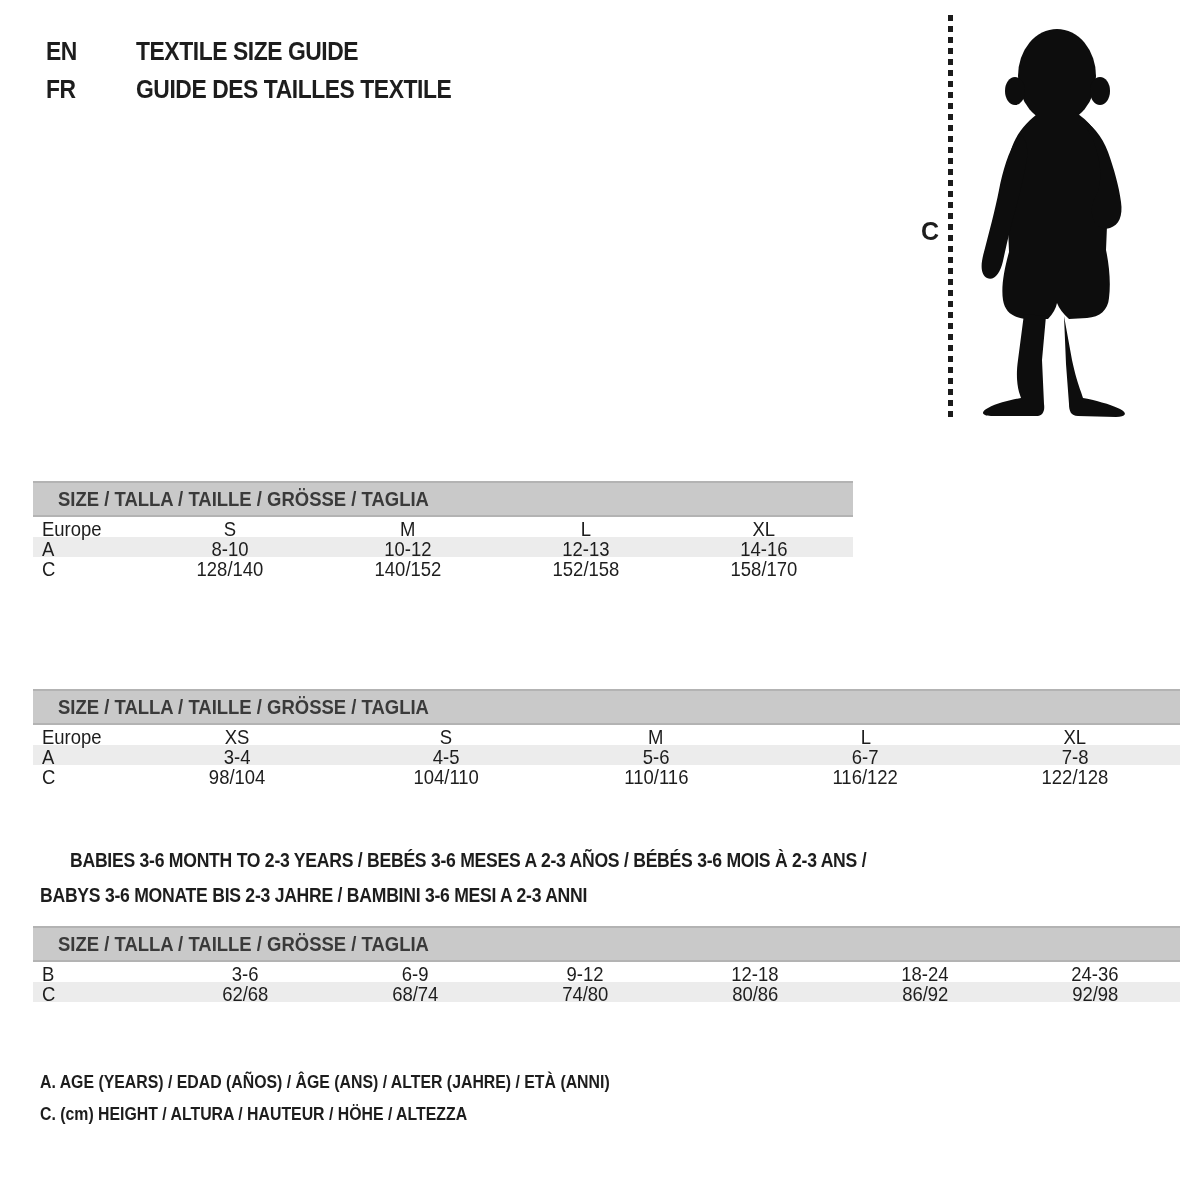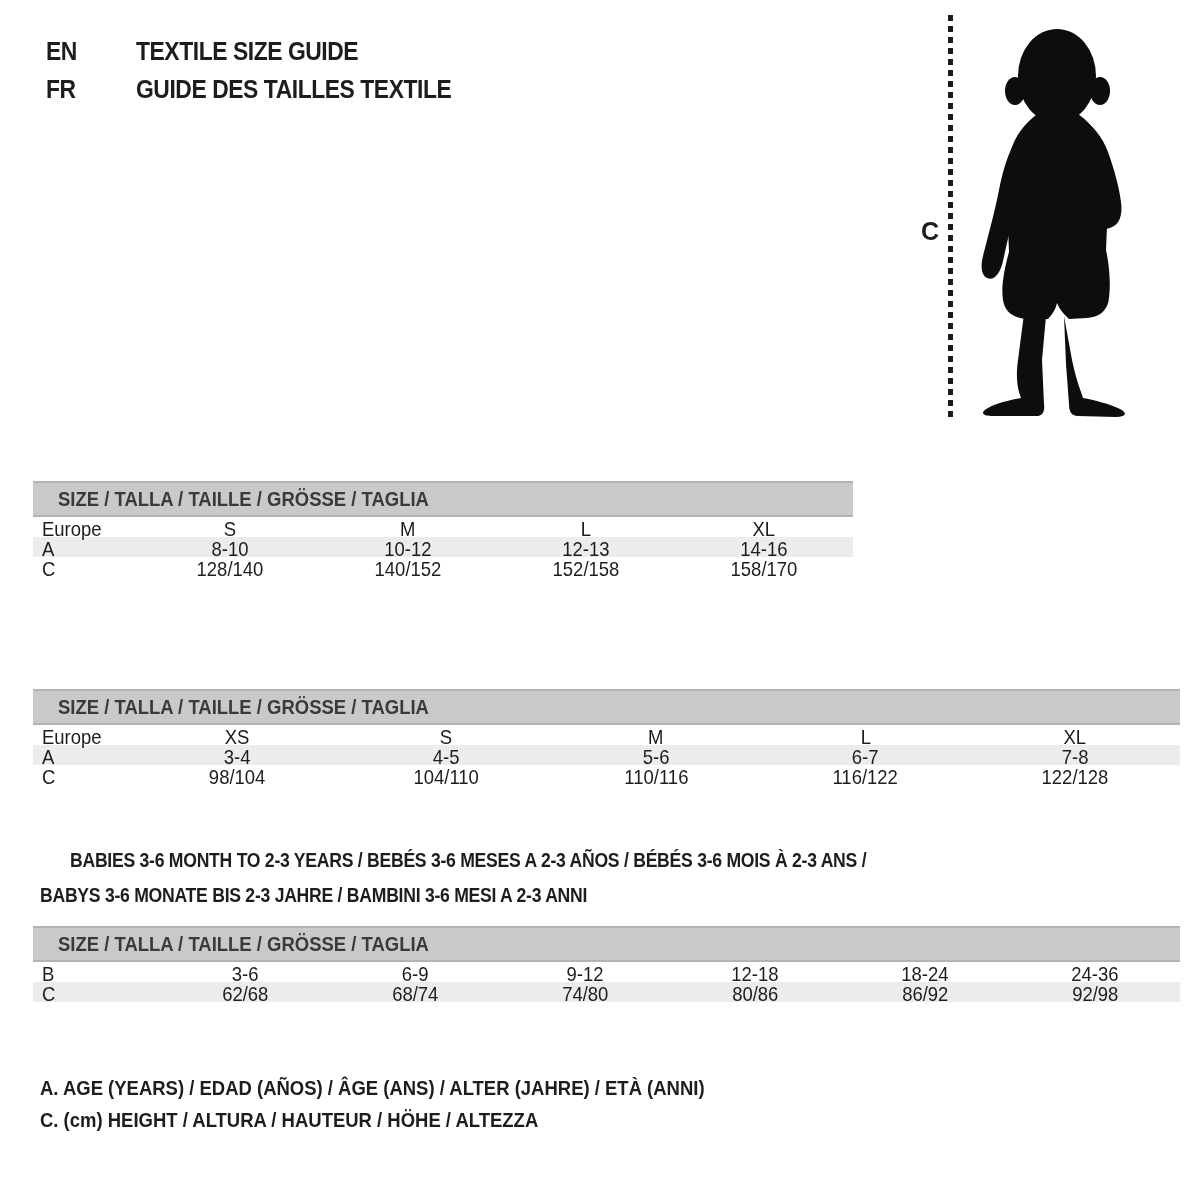--- a/index.html
+++ b/index.html
@@ -38,21 +38,21 @@
     font-size:21px;font-weight:700;color:#3a3a3a;
   }
   .trow{display:grid;height:20px;align-items:center;font-size:21px;font-weight:400;}
   .trow.alt{background:var(--row-alt-bg,#ececec);}
   .trow .rlabel{padding-left:9px;text-align:left;overflow:visible;}
   .trow .cell{text-align:center;}
   .cols-j{grid-template-columns:108px repeat(4,1fr);}
   .cols-k{grid-template-columns:99px repeat(5,1fr);}
   .cols-b{grid-template-columns:127px repeat(6,1fr);}
   
-  .legend-line{height:32px;display:flex;align-items:center;font-size:21px;font-weight:700;}
+  .legend-line{height:32px;display:flex;font-size:18px;font-weight:700;}
 </style>
 </head>
 <body>
 
 <div class="page">
 
   <div class="abs" style="left:46px;top:32px;">
     <div class="lang-row">
       <span class="lang-code"><span class="cnd-l">EN</span></span>
       <span class="cnd-l">TEXTILE SIZE GUIDE</span>

